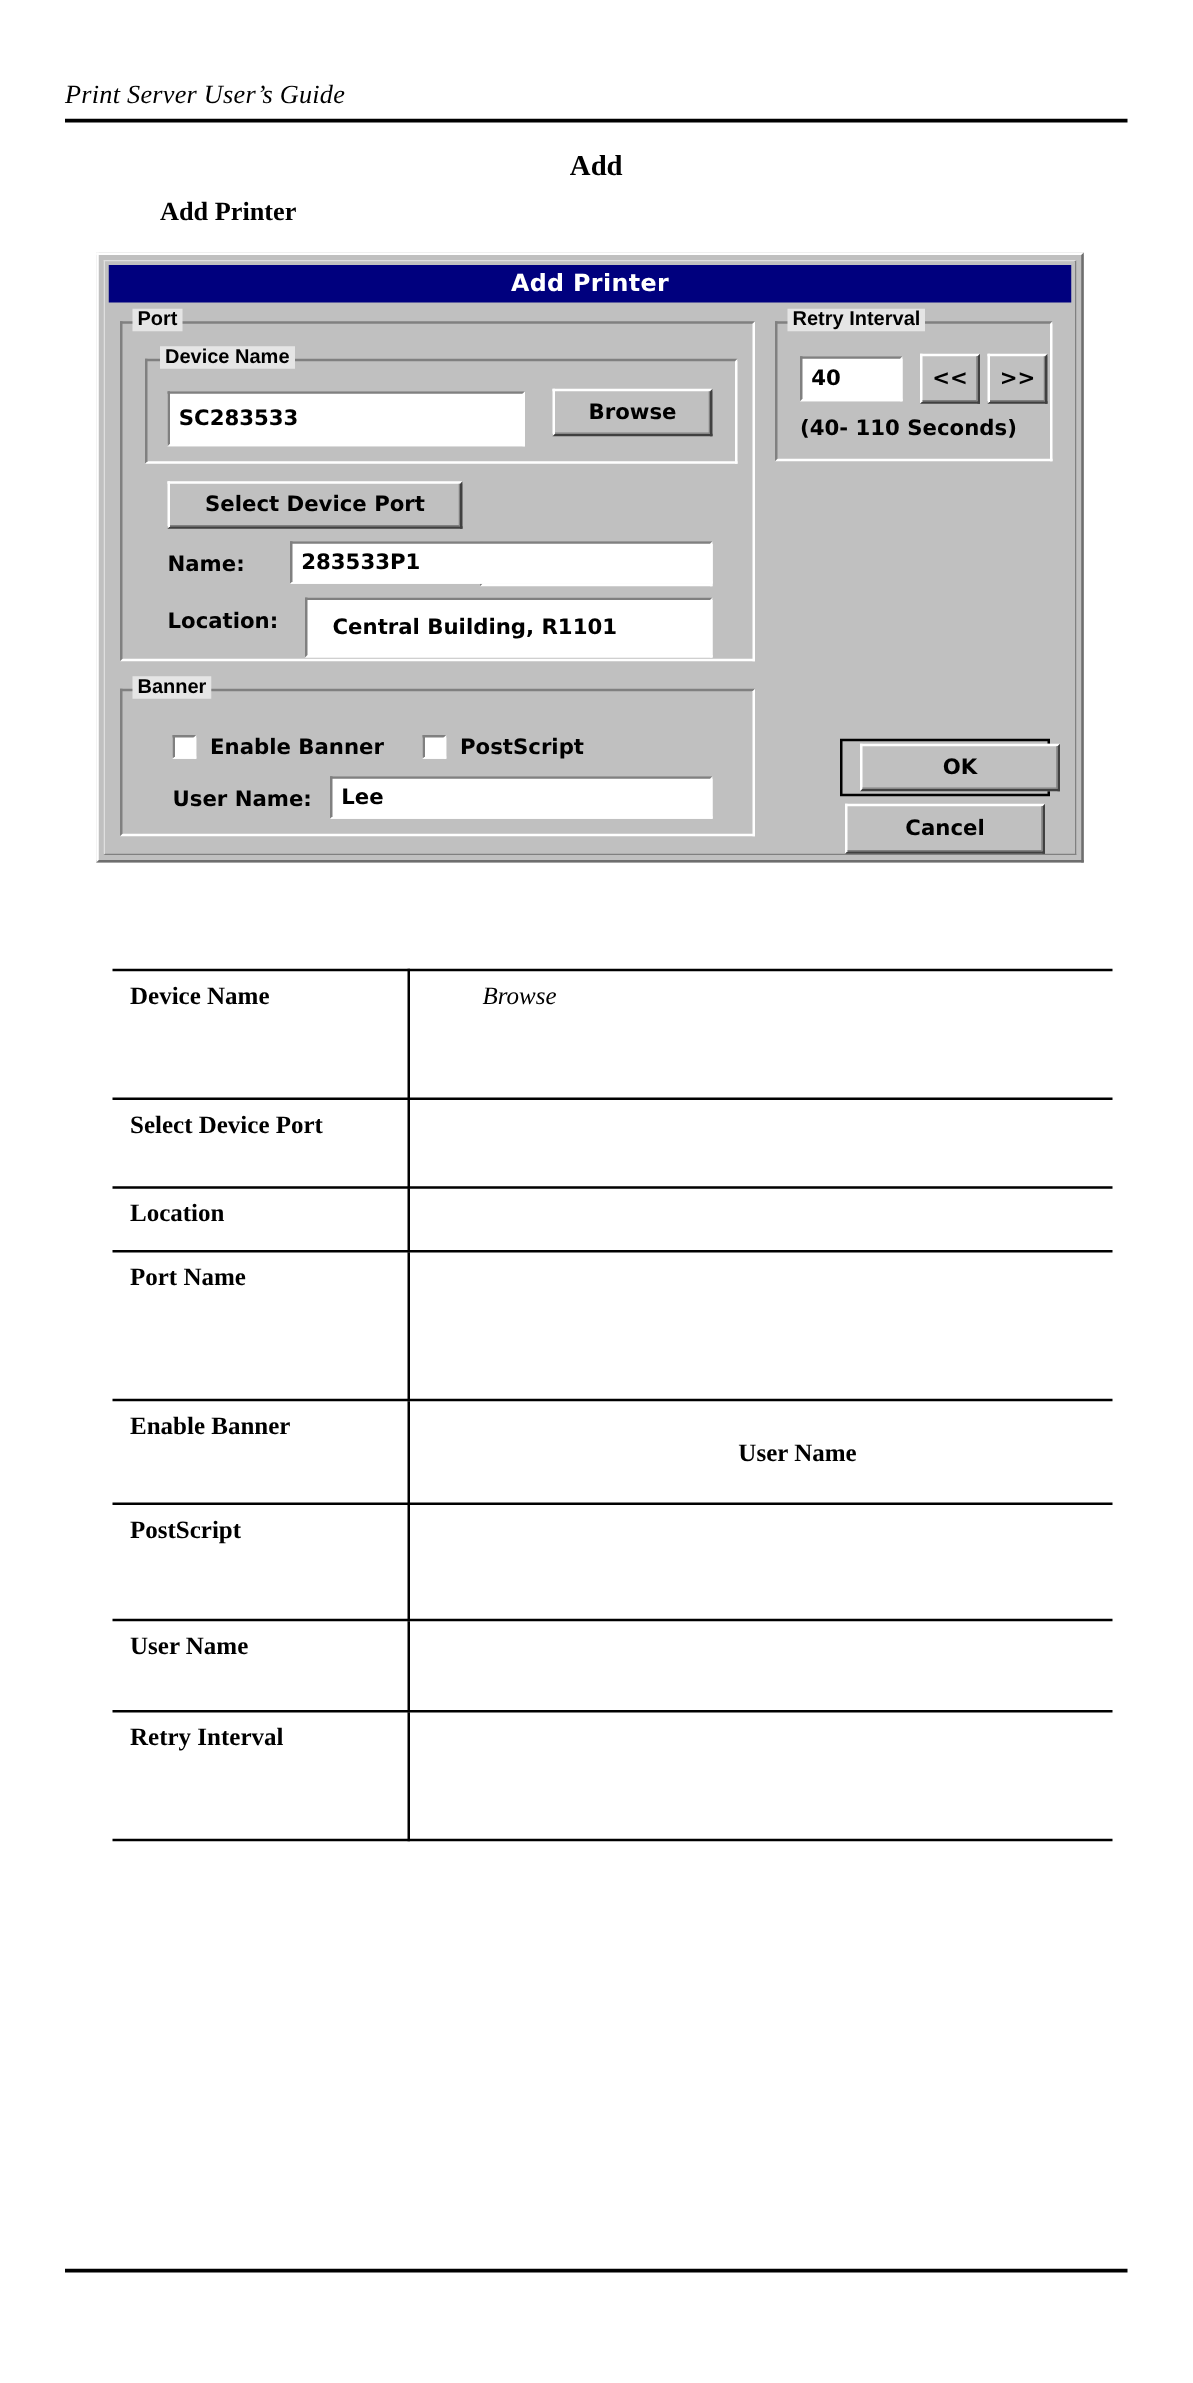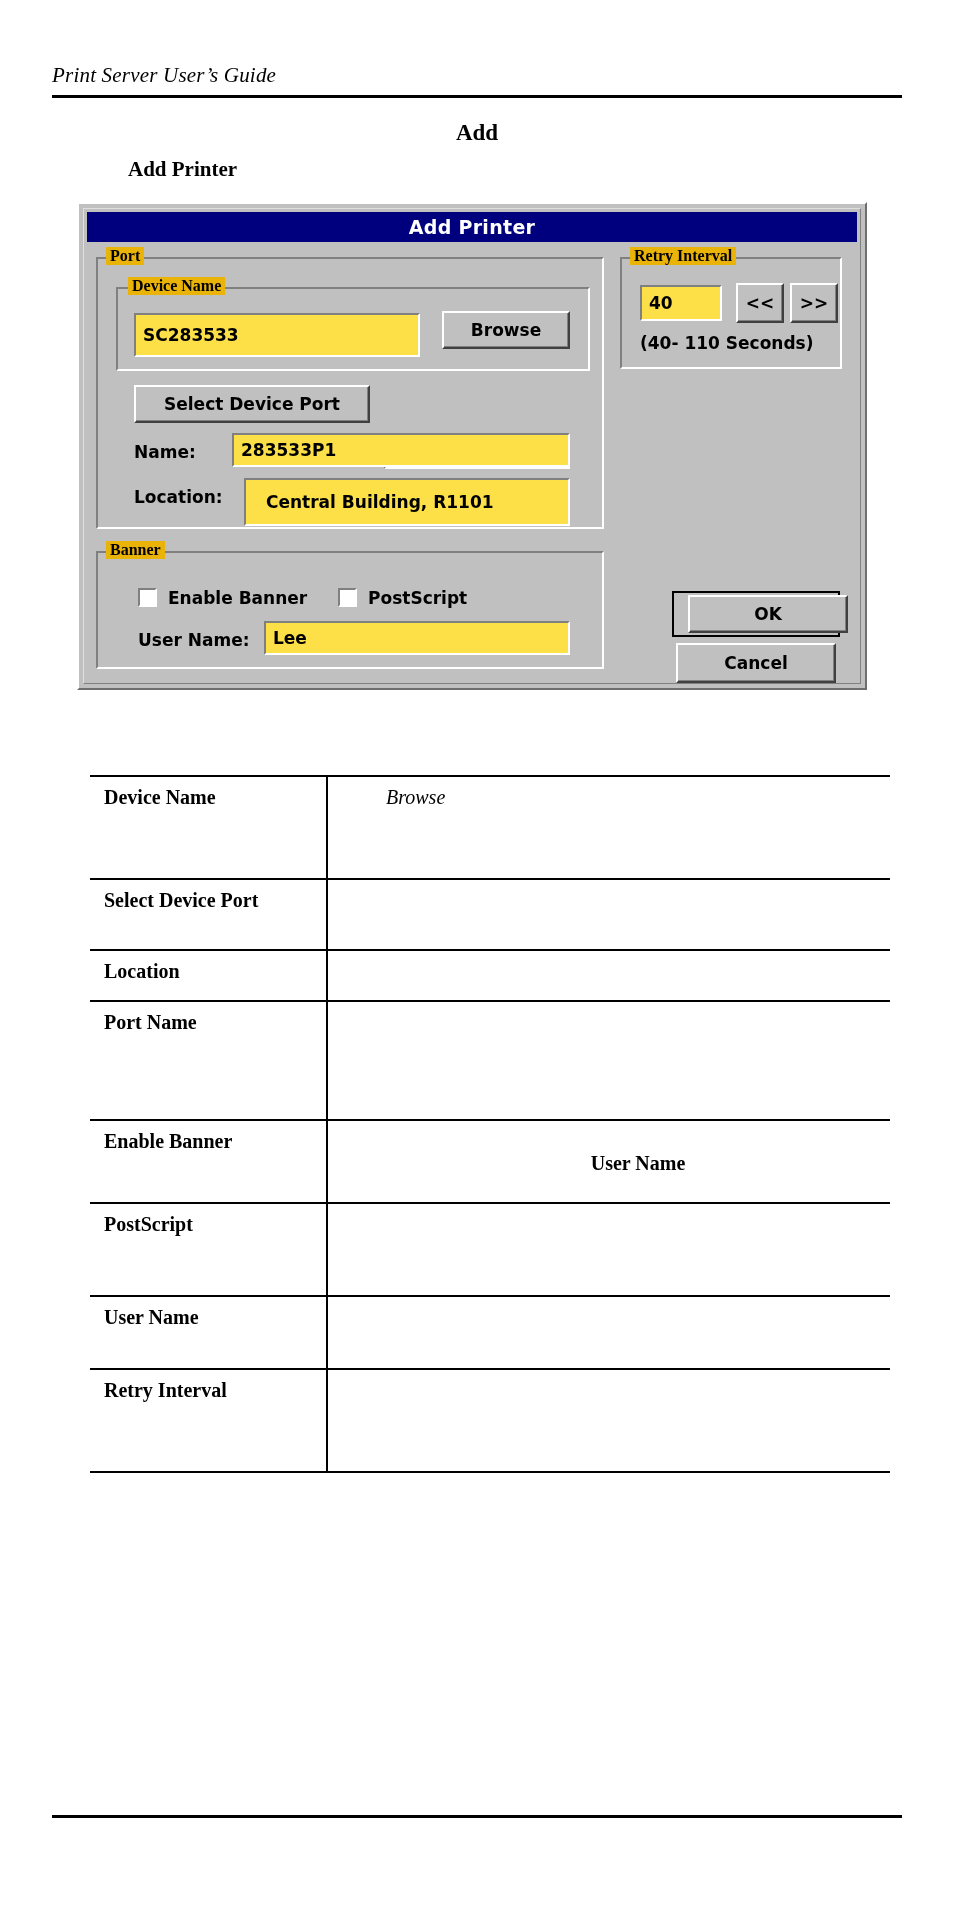--- a/index.html
+++ b/index.html
@@ -112,33 +112,33 @@
     position: absolute;
     border: 2px groove #ffffff;
     border-top: 2px solid #808080;
     border-left: 2px solid #808080;
     border-right: 2px solid #ffffff;
     border-bottom: 2px solid #ffffff;
     box-sizing: border-box;
   }
   .group-label {
     position: absolute;
-    background: #eab308;
-    font-family: Liberation Serif, serif;
+    background: #e5e5e5;
+    font-family: Liberation Sans, sans-serif;
     font-weight: bold;
     font-size: 16px;
     padding: 0 4px;
     color: #000000;
     white-space: nowrap;
   }
 
   
   .field {
     position: absolute;
-    background: #fde047;
+    background: #ffffff;
     border-top: 2px solid #808080;
     border-left: 2px solid #808080;
     border-right: 2px solid #ffffff;
     border-bottom: 2px solid #ffffff;
     box-sizing: border-box;
     font-family: "DejaVu Sans", sans-serif;
     font-weight: bold;
     font-size: 17px;
     display: flex;
     align-items: center;

